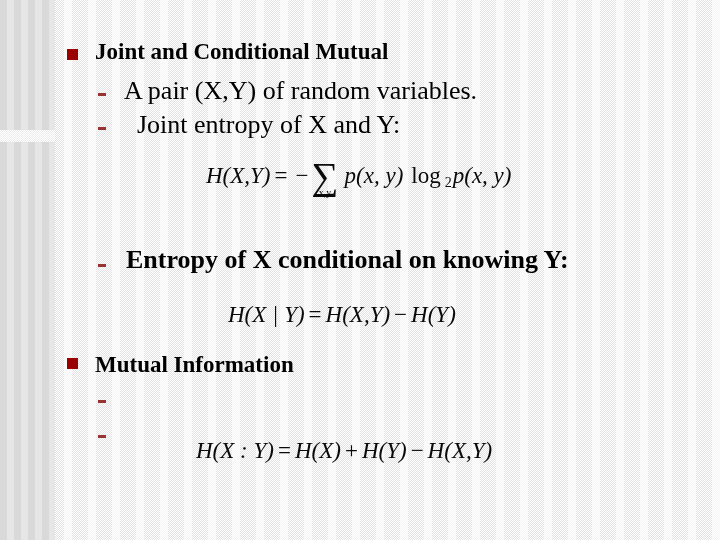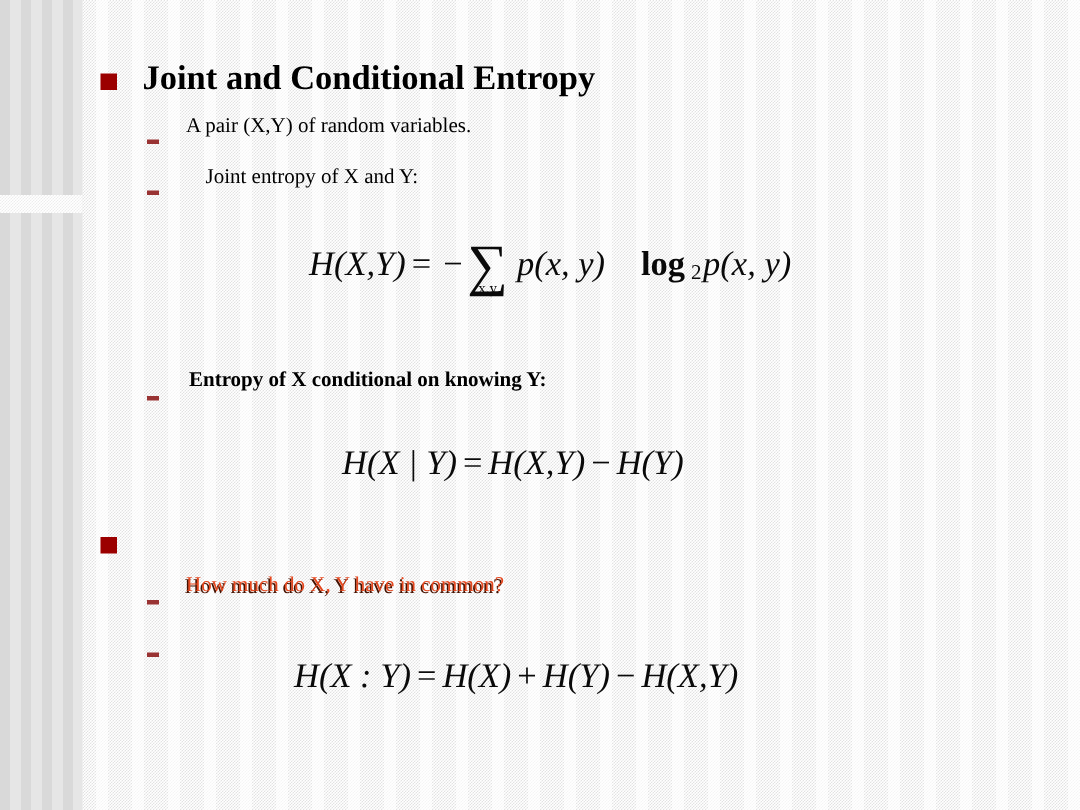--- a/index.html
+++ b/index.html
@@ -21,45 +21,45 @@
   }
   .sidebar-band{
     position:absolute;left:0;top:130px;width:55px;height:12px;
     background-image:
       linear-gradient(45deg,#ededed 25%,transparent 25%,transparent 75%,#ededed 75%),
       linear-gradient(45deg,#ededed 25%,#ffffff 25%,#ffffff 75%,#ededed 75%);
     background-size:2px 2px;background-position:0 0,1px 1px;
   }
   .line{position:absolute;line-height:1;white-space:nowrap;}
   .h1{font-size:23px;font-weight:bold;}
-  .body{font-size:14px;}
+  .body{font-size:26px;}
   .red{color:#e5471e;text-shadow:-1px 1px 0 #441100;}
   .sq{position:absolute;width:11px;height:11px;background:#9b0000;}
   .dash{position:absolute;width:8px;height:3px;background:#993333;}
   .formula{
     position:absolute;display:flex;align-items:center;height:36px;
     font-size:23px;font-style:italic;line-height:1;white-space:nowrap;color:#0a0a0a;
   }
   .formula .it{font-style:italic;}
   .formula .op{font-style:normal;margin:0 4px;}
   .sumwrap{position:relative;display:inline-block;font-style:normal;margin:0 2px;}
   .sum{font-size:38px;line-height:30px;display:inline-block;transform:translateY(2px);}
   .sumsub{position:absolute;left:50%;top:100%;transform:translate(-50%,-3px);font-size:10px;}
-  .logword{font-style:normal;margin-left:24px;font-weight:bold;}
+  .logword{font-style:normal;margin-left:8px;}
   .logbase{font-style:normal;font-size:14px;transform:translateY(8px);margin:0 1px 0 4px;}
 </style>
 </head>
 <body>
 
 <div class="slide">
   <div class="sidebar"></div>
   <div class="sidebar-band"></div>
 
   <div class="sq" style="left:67px;top:49px;"></div>
-  <div class="line h1" style="left:95px;top:40px;">Joint and Conditional Entropy</div>
+  <div class="line h1" style="left:95px;top:40px;">Joint and Conditional Mutual</div>
 
   <div class="dash" style="left:98px;top:93px;"></div>
   <div class="line body" style="left:124px;top:78px;">A pair (X,Y) of random variables.</div>
 
   <div class="dash" style="left:98px;top:127px;"></div>
   <div class="line body" style="left:137px;top:112px;">Joint entropy of X and Y:</div>
 
   <div class="formula" style="left:206px;top:157px;">
     <span class="it">H(X,Y)</span>
     <span class="op">=</span>
@@ -70,32 +70,32 @@
     </span>
     <span class="it" style="margin-left:4px;">p(x, y)</span>
     <span class="logword">log</span>
     <span class="logbase">2</span>
     <span class="it">p(x, y)</span>
   </div>
 
   <div class="dash" style="left:98px;top:264px;"></div>
   <div class="line body" style="left:126px;top:247px;font-weight:bold;">Entropy of X conditional on knowing Y:</div>
 
-  <div class="formula" style="left:228px;top:290px;">
+  <div class="formula" style="left:228px;top:290px;align-items:flex-end;">
     <span class="it">H(X | Y)</span>
     <span class="op">=</span>
     <span class="it">H(X,Y)</span>
     <span class="op">−</span>
     <span class="it">H(Y)</span>
   </div>
 
   <div class="sq" style="left:67px;top:358px;"></div>
+  <div class="line h1" style="left:95px;top:353px;">Mutual Information</div>
 
   <div class="dash" style="left:98px;top:400px;"></div>
-  <div class="line body red" style="left:124px;top:384px;">How much do X, Y have in common?</div>
 
   <div class="dash" style="left:98px;top:435px;"></div>
 
   <div class="formula" style="left:196px;top:432px;justify-content:space-between;">
     <span class="it">H(X : Y)</span>
     <span class="op">=</span>
     <span class="it">H(X)</span>
     <span class="op">+</span>
     <span class="it">H(Y)</span>
     <span class="op">−</span>

